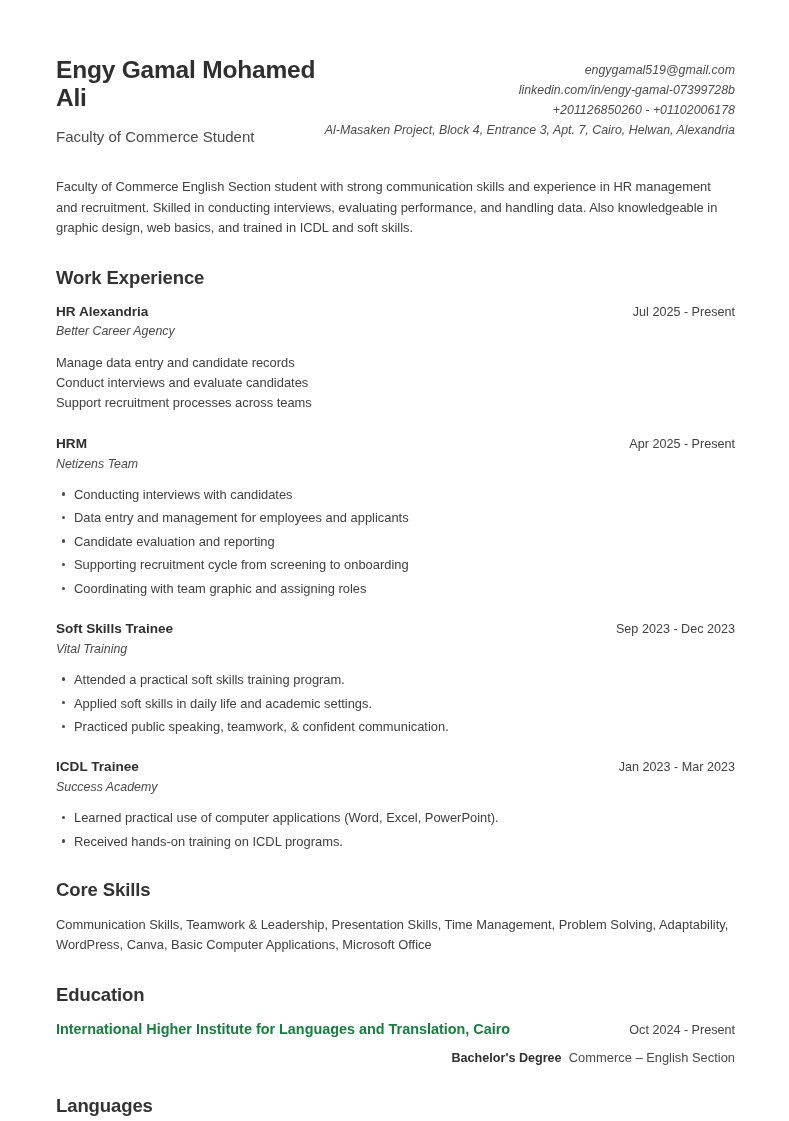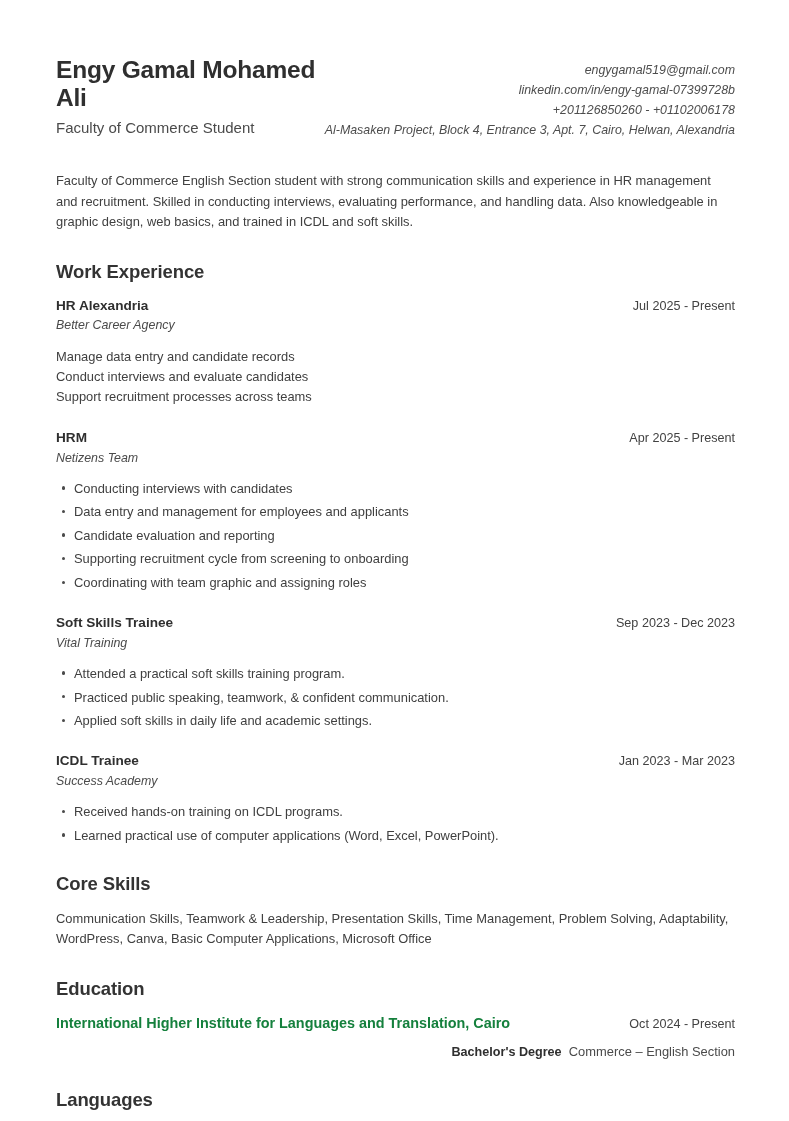--- a/index.html
+++ b/index.html
@@ -35,21 +35,21 @@
     font-size: 24.5px;
     font-weight: bold;
     color: #2f2f2f;
     letter-spacing: -0.2px;
     line-height: 1.15;
     margin: 0;
   }
   .job-title {
     font-size: 15px;
     color: #4a4a4a;
-    margin-top: 7px;
+    margin-top: 16px;
     line-height: 1.2;
   }
   .contact {
     flex: 0 0 auto;
     text-align: right;
     font-style: italic;
     font-size: 12.4px;
     color: #4d4d4d;
     line-height: 1.62;
     padding-top: 6px;
@@ -227,33 +227,33 @@
           </ul>
         </div>
         <div class="entry">
           <div class="entry-head">
             <div class="entry-role">Soft Skills Trainee</div>
             <div class="entry-date">Sep 2023 - Dec 2023</div>
           </div>
           <div class="entry-org">Vital Training</div>
           <ul class="bullets">
             <li>Attended a practical soft skills training program.</li>
+            <li>Applied soft skills in daily life and academic settings.</li>
             <li>Practiced public speaking, teamwork, &amp; confident communication.</li>
-            <li>Applied soft skills in daily life and academic settings.</li>
           </ul>
         </div>
         <div class="entry">
           <div class="entry-head">
             <div class="entry-role">ICDL Trainee</div>
             <div class="entry-date">Jan 2023 - Mar 2023</div>
           </div>
           <div class="entry-org">Success Academy</div>
           <ul class="bullets">
+            <li>Learned practical use of computer applications (Word, Excel, PowerPoint).</li>
             <li>Received hands-on training on ICDL programs.</li>
-            <li>Learned practical use of computer applications (Word, Excel, PowerPoint).</li>
           </ul>
         </div>
       </div>
   </div>
 
   <div class="section">
     <h2 class="section-title">Core Skills</h2>
     <div class="skills-text">Communication Skills, Teamwork &amp; Leadership, Presentation Skills, Time Management, Problem Solving, Adaptability, WordPress, Canva, Basic Computer Applications, Microsoft Office</div>
   </div>
 

